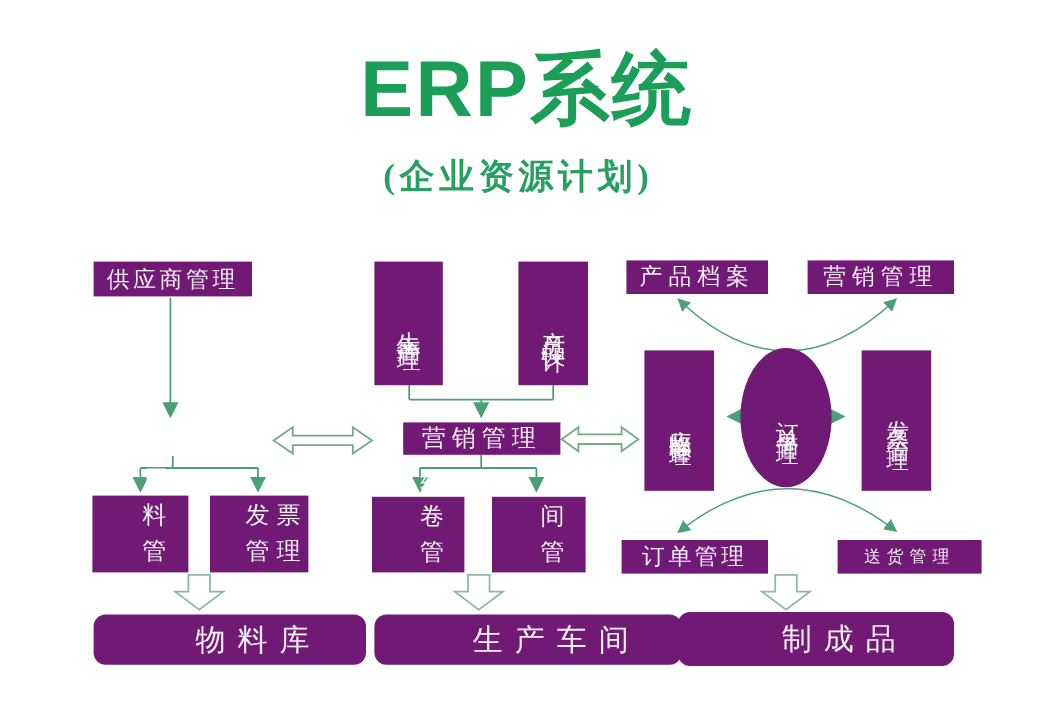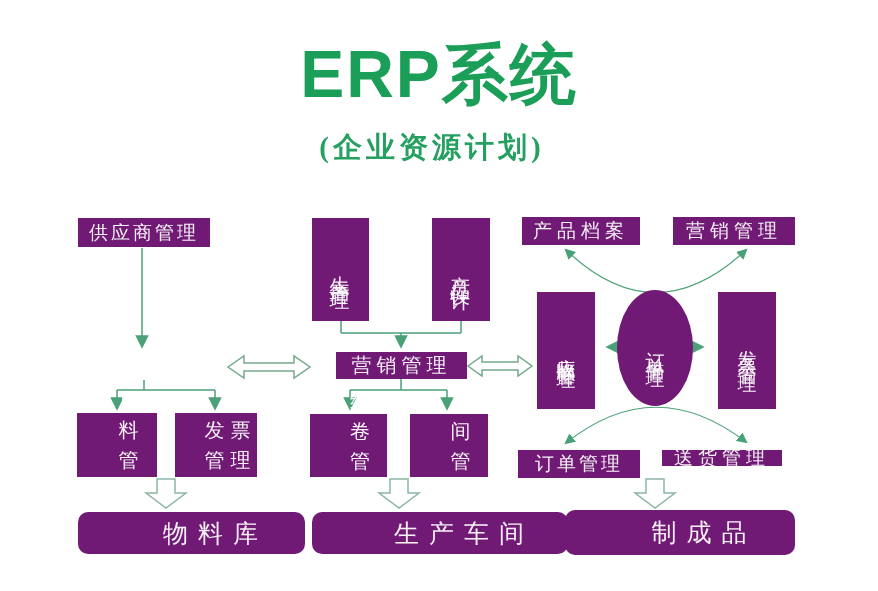--- a/index.html
+++ b/index.html
@@ -106,16 +106,16 @@
     <span class="wrap2">车间管理</span>
   </div>
   <div class="node rounded" style="left:312px;top:512px;width:208px;height:42px;font-size:25px;letter-spacing:10px">生产车间</div>
 
   <div class="node" style="left:522px;top:217px;width:118px;height:28px;font-size:19px;letter-spacing:5px">产品档案</div>
   <div class="node" style="left:673px;top:217px;width:122px;height:28px;font-size:19px;letter-spacing:5px">营销管理</div>
   <div class="node vtext" style="left:537px;top:292px;width:58px;height:117px;font-size:19px;letter-spacing:3px">应收款管理</div>
   <div class="node ellipse vtext" style="left:617px;top:290px;width:76px;height:116px;font-size:19px;letter-spacing:6px">订单管理</div>
   <div class="node vtext" style="left:718px;top:292px;width:58px;height:117px;font-size:19px;letter-spacing:8px">发票管理</div>
   <div class="node" style="left:518px;top:450px;width:122px;height:28px;font-size:19px;letter-spacing:3px">订单管理</div>
-  <div class="node" style="left:662px;top:450px;width:120px;height:16px;font-size:19px;letter-spacing:5px">送货管理</div>
+  <div class="node" style="left:698px;top:450px;width:120px;height:28px;font-size:14px;letter-spacing:5px">送货管理</div>
   <div class="node rounded" style="left:565px;top:510px;width:182px;height:45px;font-size:25px;letter-spacing:10px">制成品</div>
 
 </div>
 
 </body></html>

